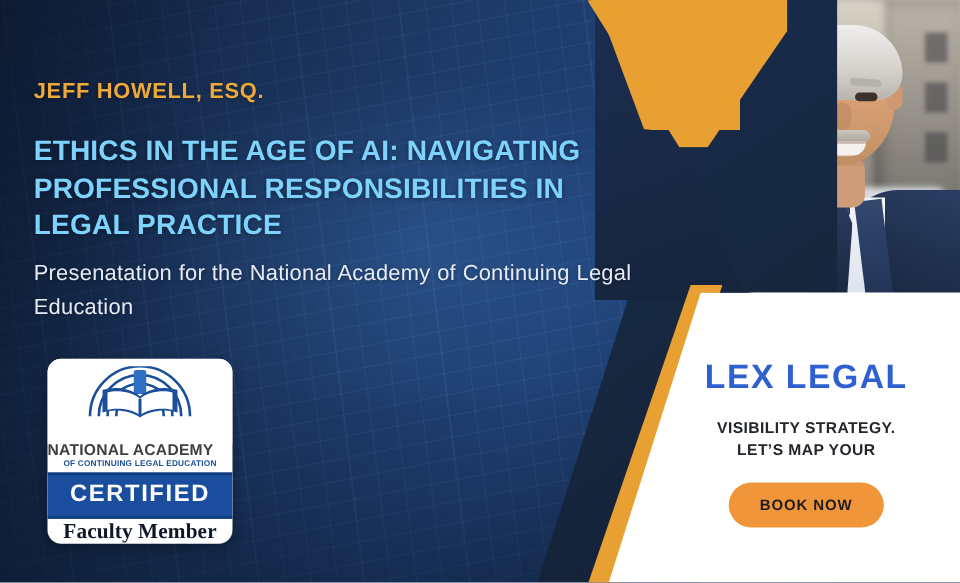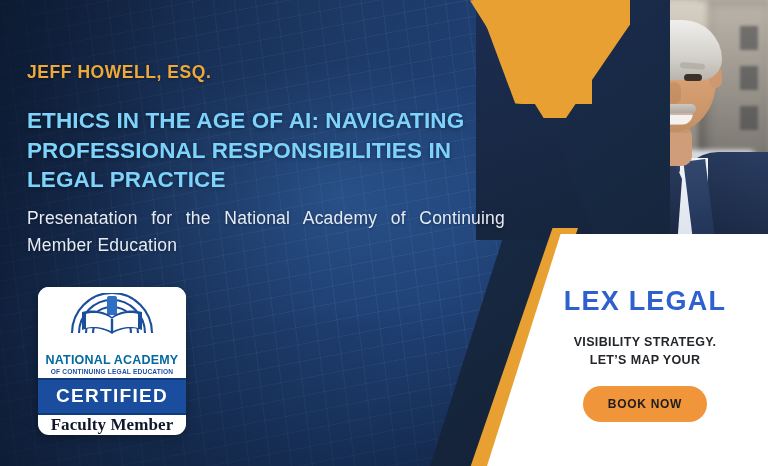--- a/index.html
+++ b/index.html
@@ -176,22 +176,22 @@
   
   .badge{
     position:absolute;left:38px;top:287px;width:148px;height:148px;
     background:#ffffff;border-radius:11px;
     box-shadow:0 3px 10px rgba(0,0,0,.32);
     overflow:hidden;display:flex;flex-direction:column;align-items:center;
   }
   .badge-top{width:100%;height:76px;position:relative;background:#fff;}
   .bk-wrap{position:absolute;left:50%;top:6px;transform:translateX(-50%);}
   .badge-name{
-    width:100%;text-align:center;font-size:12.5px;font-weight:700;
-    color:#0369a1;letter-spacing:.2px;font-family:"Liberation Sans",sans-serif;
+    width:100%;font-size:12.5px;font-weight:700;
+    color:#404040;letter-spacing:.2px;font-family:"Liberation Sans",sans-serif;
     margin-top:-2px;
   }
   .badge-sub{
     width:100%;text-align:center;font-size:6.6px;font-weight:700;
     color:#1b4f9c;letter-spacing:.18px;margin-top:1px;padding-bottom:3px;
   }
   .badge-bar{
     width:100%;background:#1a4d9e;text-align:center;color:#fff;
     font-size:19px;font-weight:700;letter-spacing:1.3px;padding:5px 0 6px;
     border-top:2px solid #0f3a7c;border-bottom:2px solid #0f3a7c;
@@ -277,21 +277,21 @@
   <div class="navy-wedge-top"></div>
   <div class="wedge-orange"></div>
   <div class="wedge-orange-round"></div>
   <div class="orange-stripe"></div>
   <div class="white-diag"></div>
   <div class="white-card-round"></div>
 
   <div class="content">
     <div class="eyebrow">JEFF HOWELL, ESQ.</div>
     <div class="headline">ETHICS IN THE AGE OF AI: NAVIGATING PROFESSIONAL RESPONSIBILITIES IN LEGAL PRACTICE</div>
-    <div class="subhead">Presenatation for the National Academy of Continuing Member Education</div>
+    <div class="subhead">Presenatation for the National Academy of Continuing Legal Education</div>
   </div>
 
   <div class="badge">
     <div class="badge-top">
       <div class="bk-wrap">
         <svg width="96" height="44" viewBox="0 0 96 44">
           <g fill="none" stroke="#1b4f9c" stroke-width="2.1">
             <path d="M8 40 A40 40 0 0 1 88 40"></path>
             <path d="M15 40 A33 33 0 0 1 81 40"></path>
             <path d="M22 40 A26 26 0 0 1 74 40"></path>

